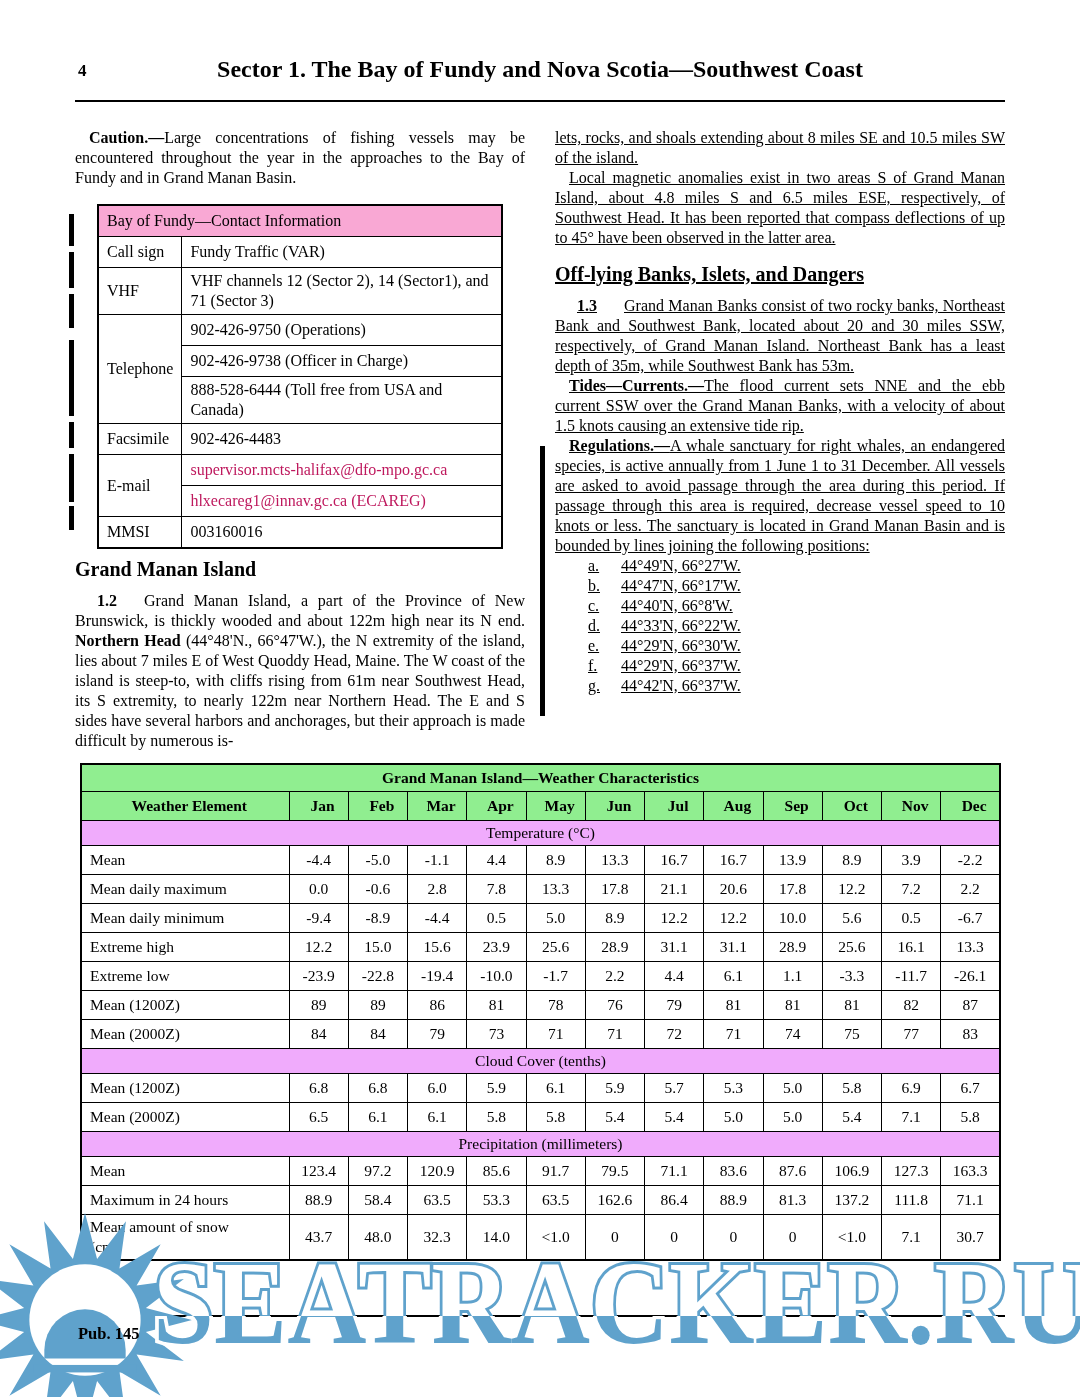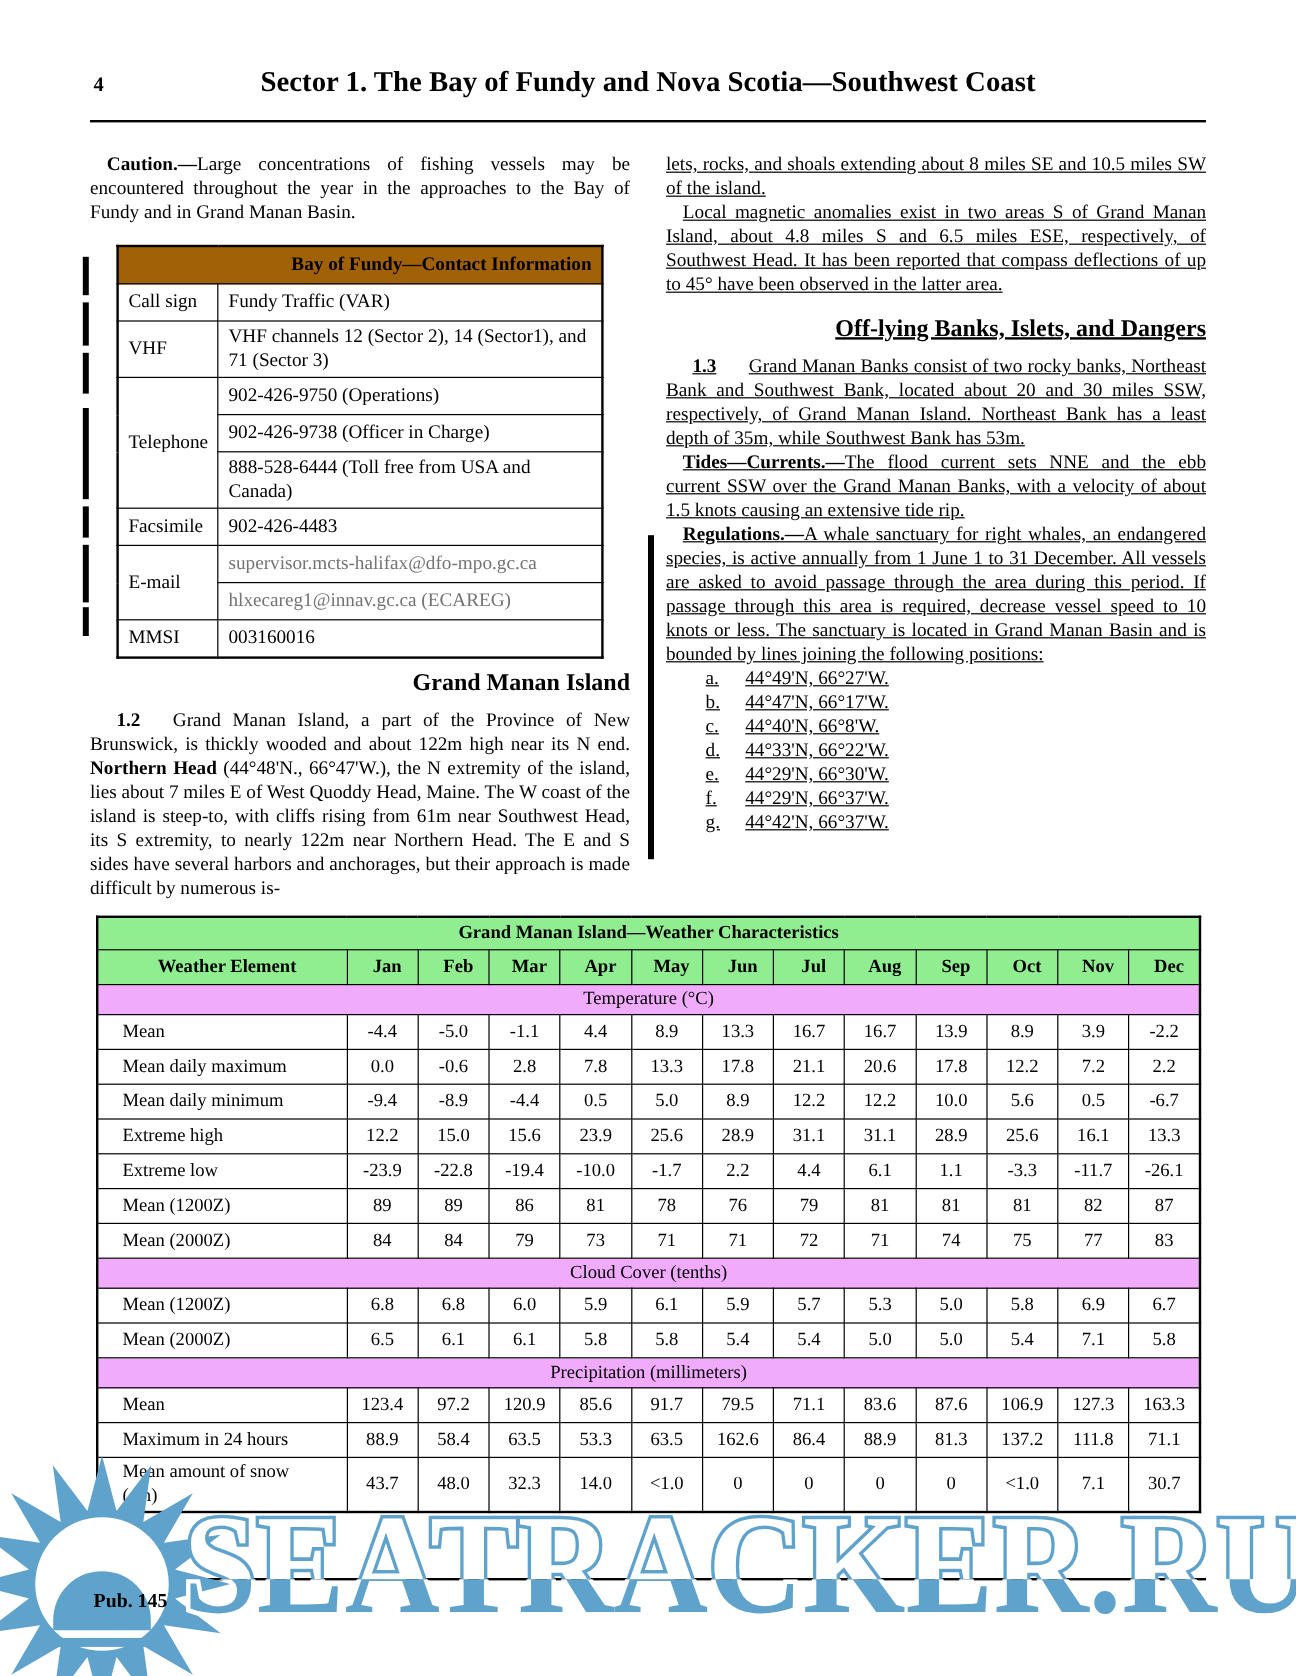--- a/index.html
+++ b/index.html
@@ -10,35 +10,35 @@
   .hdr-title{position:absolute;left:75px;top:59px;width:930px;text-align:center;font-weight:bold;font-size:24px;}
   .hdr-rule{position:absolute;left:75px;top:100px;width:930px;height:2px;background:#000;}
   
   .col{position:absolute;top:128px;width:450px;}
   .col-left{left:75px;}
   .col-right{left:555px;text-decoration:underline;}
   .jp{text-align:justify;margin:0;}
   .ind{text-indent:14px;}
   .pnum-para{text-indent:22px;}
   .pnum{font-weight:bold;margin-right:27px;}
-  h2{font-size:20px;line-height:24px;margin:14px 0 10px;font-weight:bold;text-align:right;}
+  h2{font-size:20px;line-height:24px;margin:14px 0 10px;font-weight:bold;}
   h2.gmi{margin-top:8px;}
   
   .ctable{border-collapse:collapse;margin:16px 0 0 22px;width:406px;border:2px solid #000;}
   .ctable td{border:1px solid #000;padding:3px 8px;vertical-align:middle;height:24px;}
-  .ct-title{background:#a16207;font-weight:bold;text-align:right;height:22px;}
-  .ctable td.link{color:#737373;}
+  .ct-title{background:#f9a8d4;font-weight:normal;text-align:left;height:22px;}
+  .ctable td.link{color:#be185d;}
   
   .wtable{position:absolute;left:80px;top:763px;width:921px;border-collapse:collapse;table-layout:fixed;
           border:2px solid #000;font-size:15.5px;}
   .wtable td{border:1px solid #000;text-align:center;padding:2px 4px;height:24px;vertical-align:middle;}
   .wtable td.wt-title{background:#90EE90;font-weight:bold;height:22px;}
   .wtable td.wt-head{background:#90EE90;font-weight:bold;padding-left:12px;}
   .wtable td.wt-band{background:#f0abfc;font-weight:normal;height:20px;}
-  .wtable td.wt-label{text-align:left;padding-left:20px;white-space:pre-line;}
+  .wtable td.wt-label{text-align:left;padding-left:8px;white-space:pre-line;}
   
   .cb{position:absolute;left:69px;width:5px;background:#000;z-index:3;}
   .cbr{position:absolute;left:540px;top:446px;width:5px;height:270px;background:#000;z-index:3;}
   
   .poslist{margin-left:33px;}
   .posrow{display:flex;}
   .posletter{width:33px;flex:none;}
   
   .bottom-rule{position:absolute;left:75px;top:1315px;width:930px;height:2px;background:#000;z-index:2;}
   .footer{position:absolute;left:78px;top:1324px;font-weight:bold;font-size:16.5px;z-index:30;}

